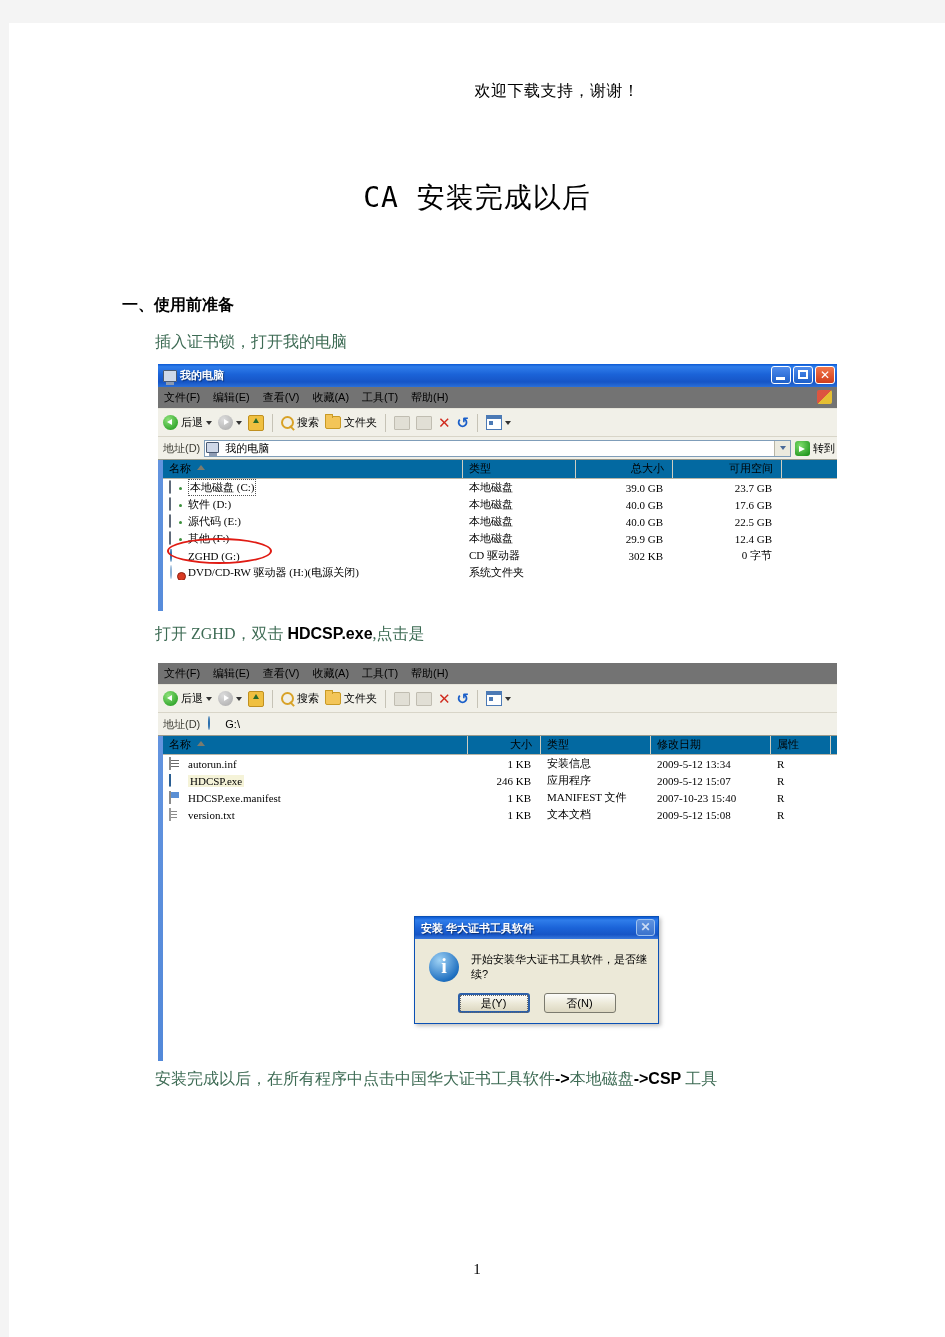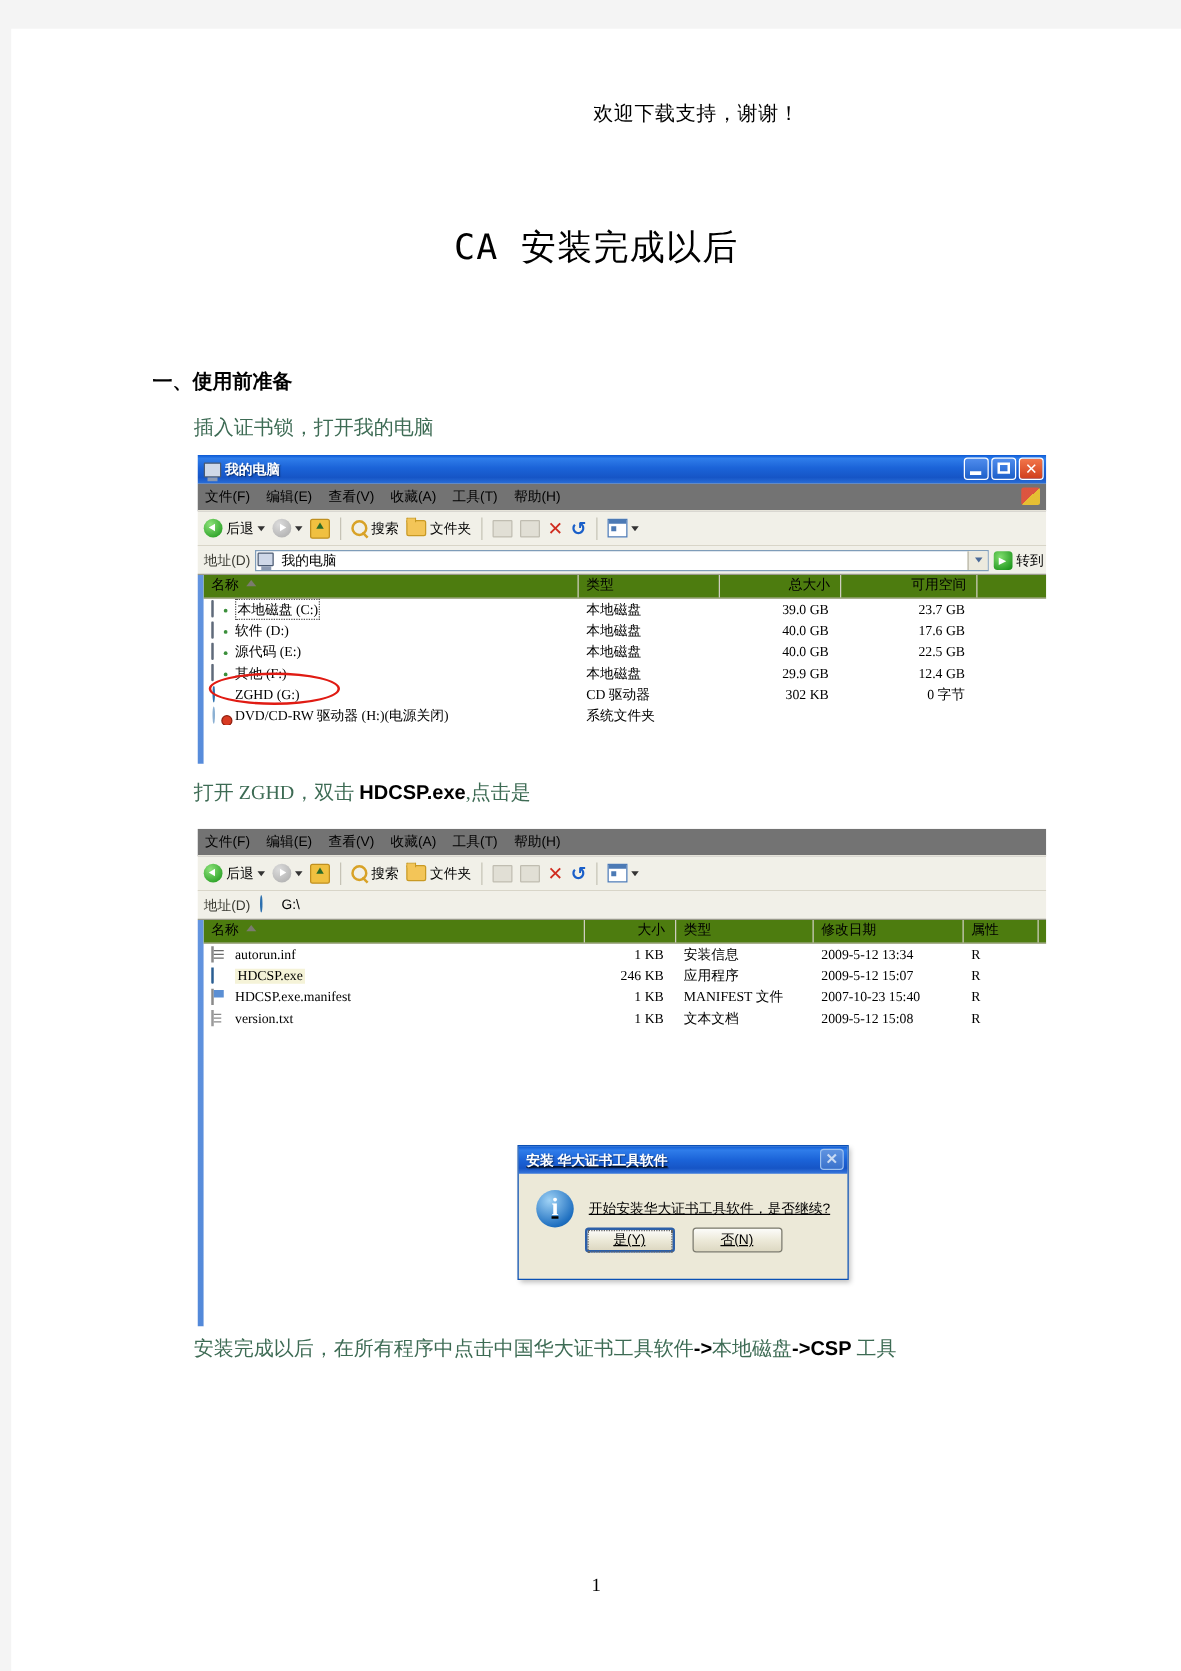--- a/index.html
+++ b/index.html
@@ -300,21 +300,21 @@
   .win-body { display: flex; height: 100%; background:#fff; }
   .left-strip {
     width: 5px;
     background: linear-gradient(to bottom, #6394df, #4f86d8);
   }
   .list-area { flex: 1; position: relative; background: #fff; }
 
   .col-header {
     display: flex;
     height: 18px;
-    background: #4d7c0f;
+    background: #0369a1;
     border-bottom: 1px solid #b8b5a6;
     align-items: center;
     font-size: 11px;
   }
   .col-header .ch {
     box-sizing: border-box;
     padding-left: 6px;
     border-right: 1px solid #cfcdc0;
     height: 18px;
     line-height: 17px;
@@ -400,27 +400,26 @@
     position: absolute;
     border: 2px solid #e01b13;
     border-radius: 50%;
     pointer-events: none;
   }
 
   
   .msgbox {
     position: absolute;
     left: 405px; top: 893px;
-    width: 265px; height: 108px;
+    width: 245px; height: 108px;
     background: #ece9d8;
     border: 1px solid #0a50b5;
     box-sizing: border-box;
     font-family: "Liberation Sans", sans-serif;
     box-shadow: 2px 2px 4px rgba(0,0,0,.25);
-    text-decoration: underline;
   }
   .msg-title {
     height: 22px;
     background: linear-gradient(to bottom, #0b59d4 0%, #2f7dea 14%, #1b63d8 50%, #1655c6 80%, #3a79dd 100%);
     display: flex; align-items: center;
     padding: 0 3px 0 6px;
     position: relative;
   }
   .msg-title .mt-text {
     color: #fff; font-size: 11px; font-weight: bold;
@@ -439,20 +438,21 @@
     width: 30px; height: 30px; border-radius: 50%; flex: none;
     background: radial-gradient(circle at 35% 28%, #9fd2f5, #1e6fc0 72%, #14538f);
     color: #fff; font-weight: bold; font-size: 20px;
     font-family: "Liberation Serif", serif;
     text-align: center; line-height: 29px;
     position: relative;
   }
   .msg-text { font-size: 11px; color: #000; line-height: 15px; }
   .msg-buttons {
     display: flex; justify-content: center; gap: 14px;
+    margin-top: 11px;
   }
   .msg-btn {
     width: 72px; height: 20px;
     background: linear-gradient(to bottom, #fcfcfa, #ece9d8 52%, #ddd8c2);
     border: 1px solid #7b7a6e;
     border-radius: 3px;
     font-size: 11px;
     text-align: center;
     line-height: 18px;
     box-sizing: border-box;

